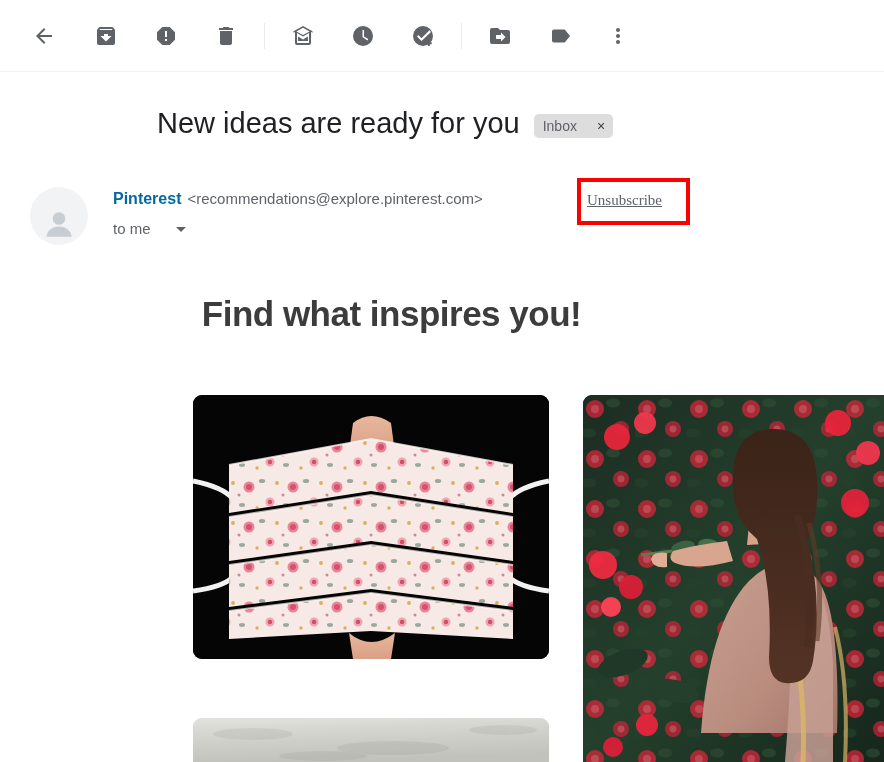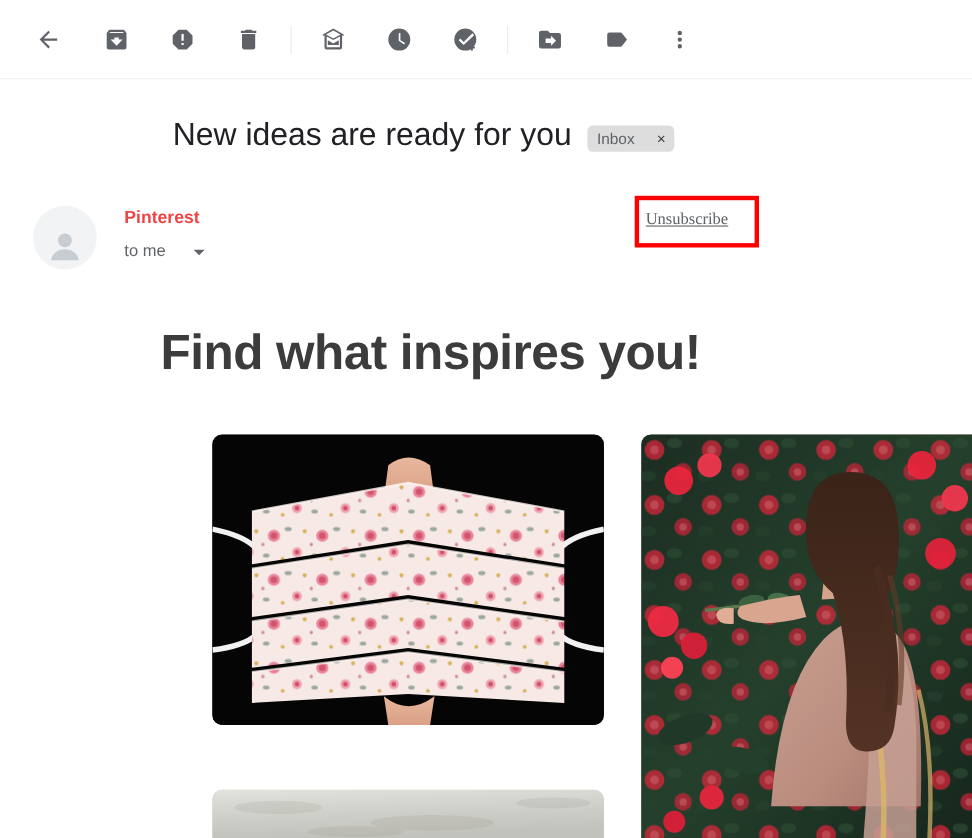--- a/index.html
+++ b/index.html
@@ -60,21 +60,21 @@
     display: flex; align-items: flex-end; justify-content: center;
     overflow: hidden;
   }
   .avatar svg { display: block; margin-bottom: 0px; }
 
   .sender-line {
     position: absolute; left: 113px; top: 190px;
     display: flex; align-items: baseline; white-space: nowrap;
   }
   .sender-name {
-    font-size: 16px; font-weight: bold; color: #ef4444;
+    font-size: 16px; font-weight: bold; color: #0369a1;
   }
   .sender-email {
     font-size: 15px; color: #5f6368; margin-left: 6px;
   }
   .unsub-box {
     position: absolute; left: 577px; top: 178px;
     width: 113px; height: 47px;
     border: 4px solid #ff0000; background: transparent;
     pointer-events: none;
   }
@@ -92,21 +92,21 @@
     width: 0; height: 0; margin-top: 2px;
     border-left: 5px solid transparent;
     border-right: 5px solid transparent;
     border-top: 5px solid #5f6368;
   }
 
   
   .headline {
     position: absolute; left: 0; top: 294px; width: 825px;
     text-align: center;
-    font-size: 45px; font-weight: bold; color: #3c3c3c;
+    font-size: 35px; font-weight: bold; color: #3c3c3c;
     letter-spacing: -0.5px;
   }
   .headline-inner { display: inline-block; transform: translateX(-21px); }
 
   .pin-1 {
     position: absolute; left: 193px; top: 395px;
     width: 356px; height: 264px;
     border-radius: 9px; overflow: hidden; cursor: pointer;
     background: #000;
   }
@@ -227,20 +227,21 @@
 
   <div class="avatar">
     <svg width="40" height="40" viewBox="0 0 40 40">
       <circle cx="20" cy="13.5" r="6.3" fill="#c8cdd1"></circle>
       <path d="M20 21.5c-7.2 0-12 4.6-12.6 10.2h25.2C32 26.1 27.2 21.5 20 21.5z" fill="#c8cdd1"></path>
     </svg>
   </div>
 
   <div class="sender-line">
     <span class="sender-name">Pinterest</span>
+    <span class="sender-email">&lt;recommendations@explore.pinterest.com&gt;</span>
   </div>
 
   <a class="unsubscribe" href="#">Unsubscribe</a>
   <div class="unsub-box"></div>
 
   <div class="to-line">
     <span class="to-text">to me</span>
     <span class="caret-down"></span>
   </div>
 

